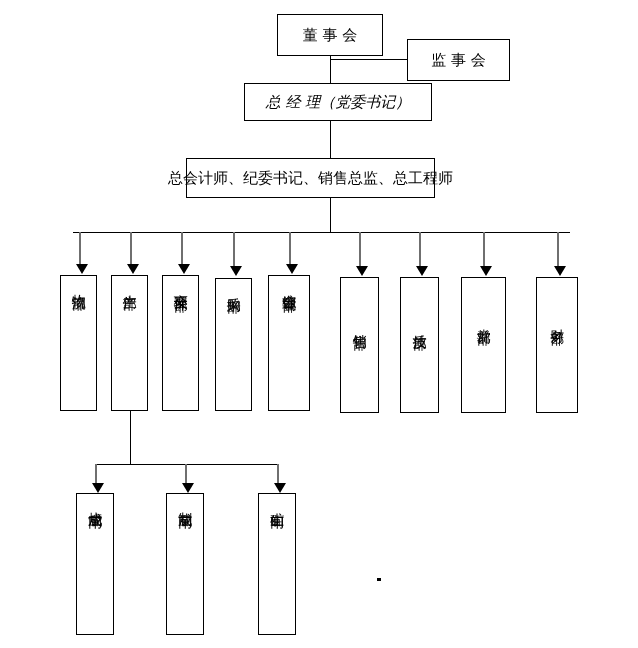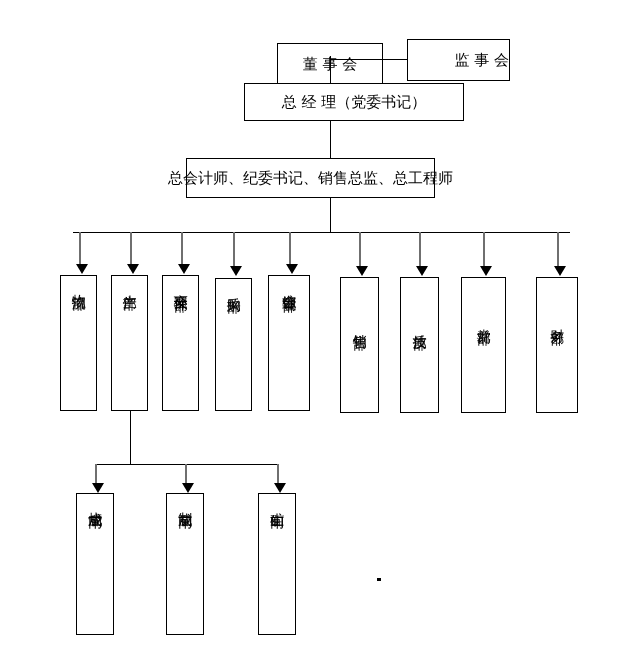--- a/index.html
+++ b/index.html
@@ -77,32 +77,32 @@
     width: 4px;
     height: 3px;
     background: #000000;
   }
 </style>
 </head>
 <body>
 
 <div id="page">
 
-  <div class="box h-text" style="left:277px; top:14px; width:106px; height:42px;margin-top:29px;">
+  <div class="box h-text" style="left:277px; top:14px; width:106px; height:42px;">
     <span>董 事 会</span>
   </div>
 
-  <div class="box h-text" style="left:407px; top:39px; width:103px; height:42px;justify-content:flex-end;">
+  <div class="box h-text" style="left:407px; top:39px; width:103px; height:42px;">
     <span>监 事 会</span>
   </div>
 
   <div class="line-v" style="left:330px; top:56px; height:27px;"></div>
   <div class="line-h" style="left:330px; top:59px; width:78px;"></div>
 
-  <div class="box h-text" style="left:244px; top:83px; width:220px; height:38px;">
+  <div class="box h-text" style="left:244px; top:83px; width:188px; height:38px;font-style:italic;">
     <span>总 经 理（党委书记）</span>
   </div>
 
   <div class="line-v" style="left:330px; top:121px; height:37px;"></div>
 
   <div class="box h-text" style="left:186px; top:158px; width:249px; height:40px;">
     <span>总会计师、纪委书记、销售总监、总工程师</span>
   </div>
 
   <div class="line-v" style="left:330px; top:198px; height:35px;"></div>

